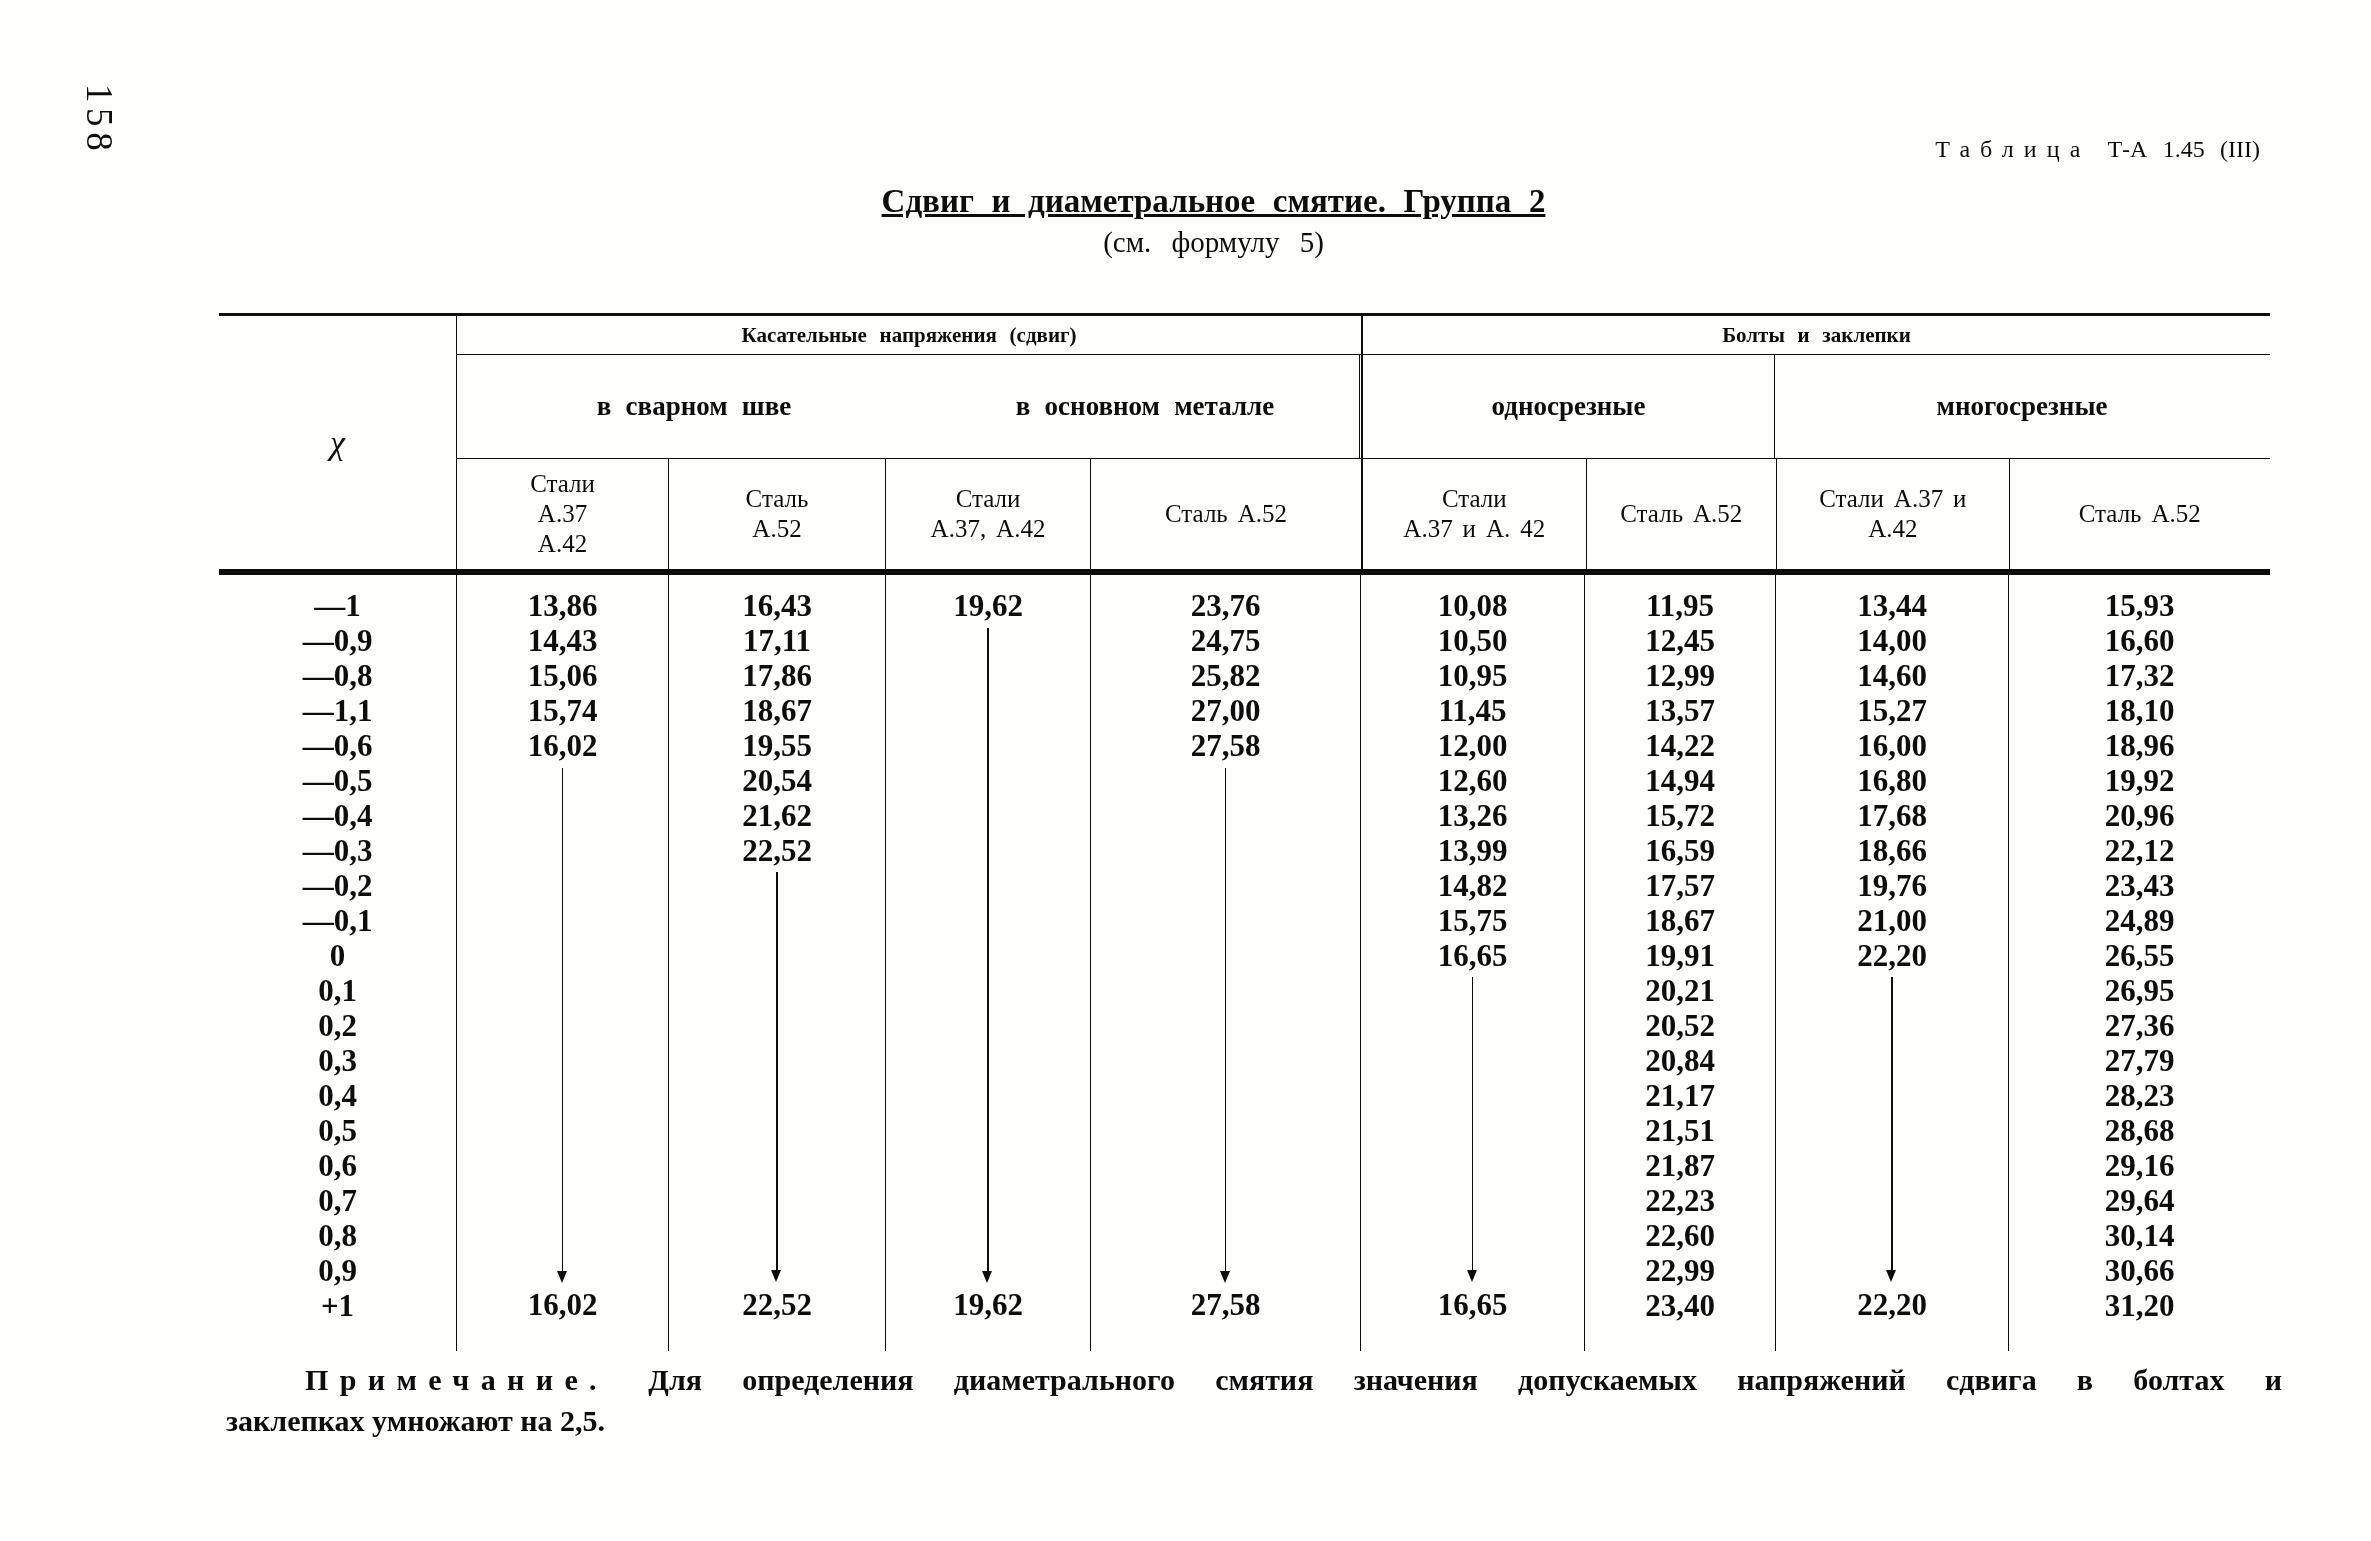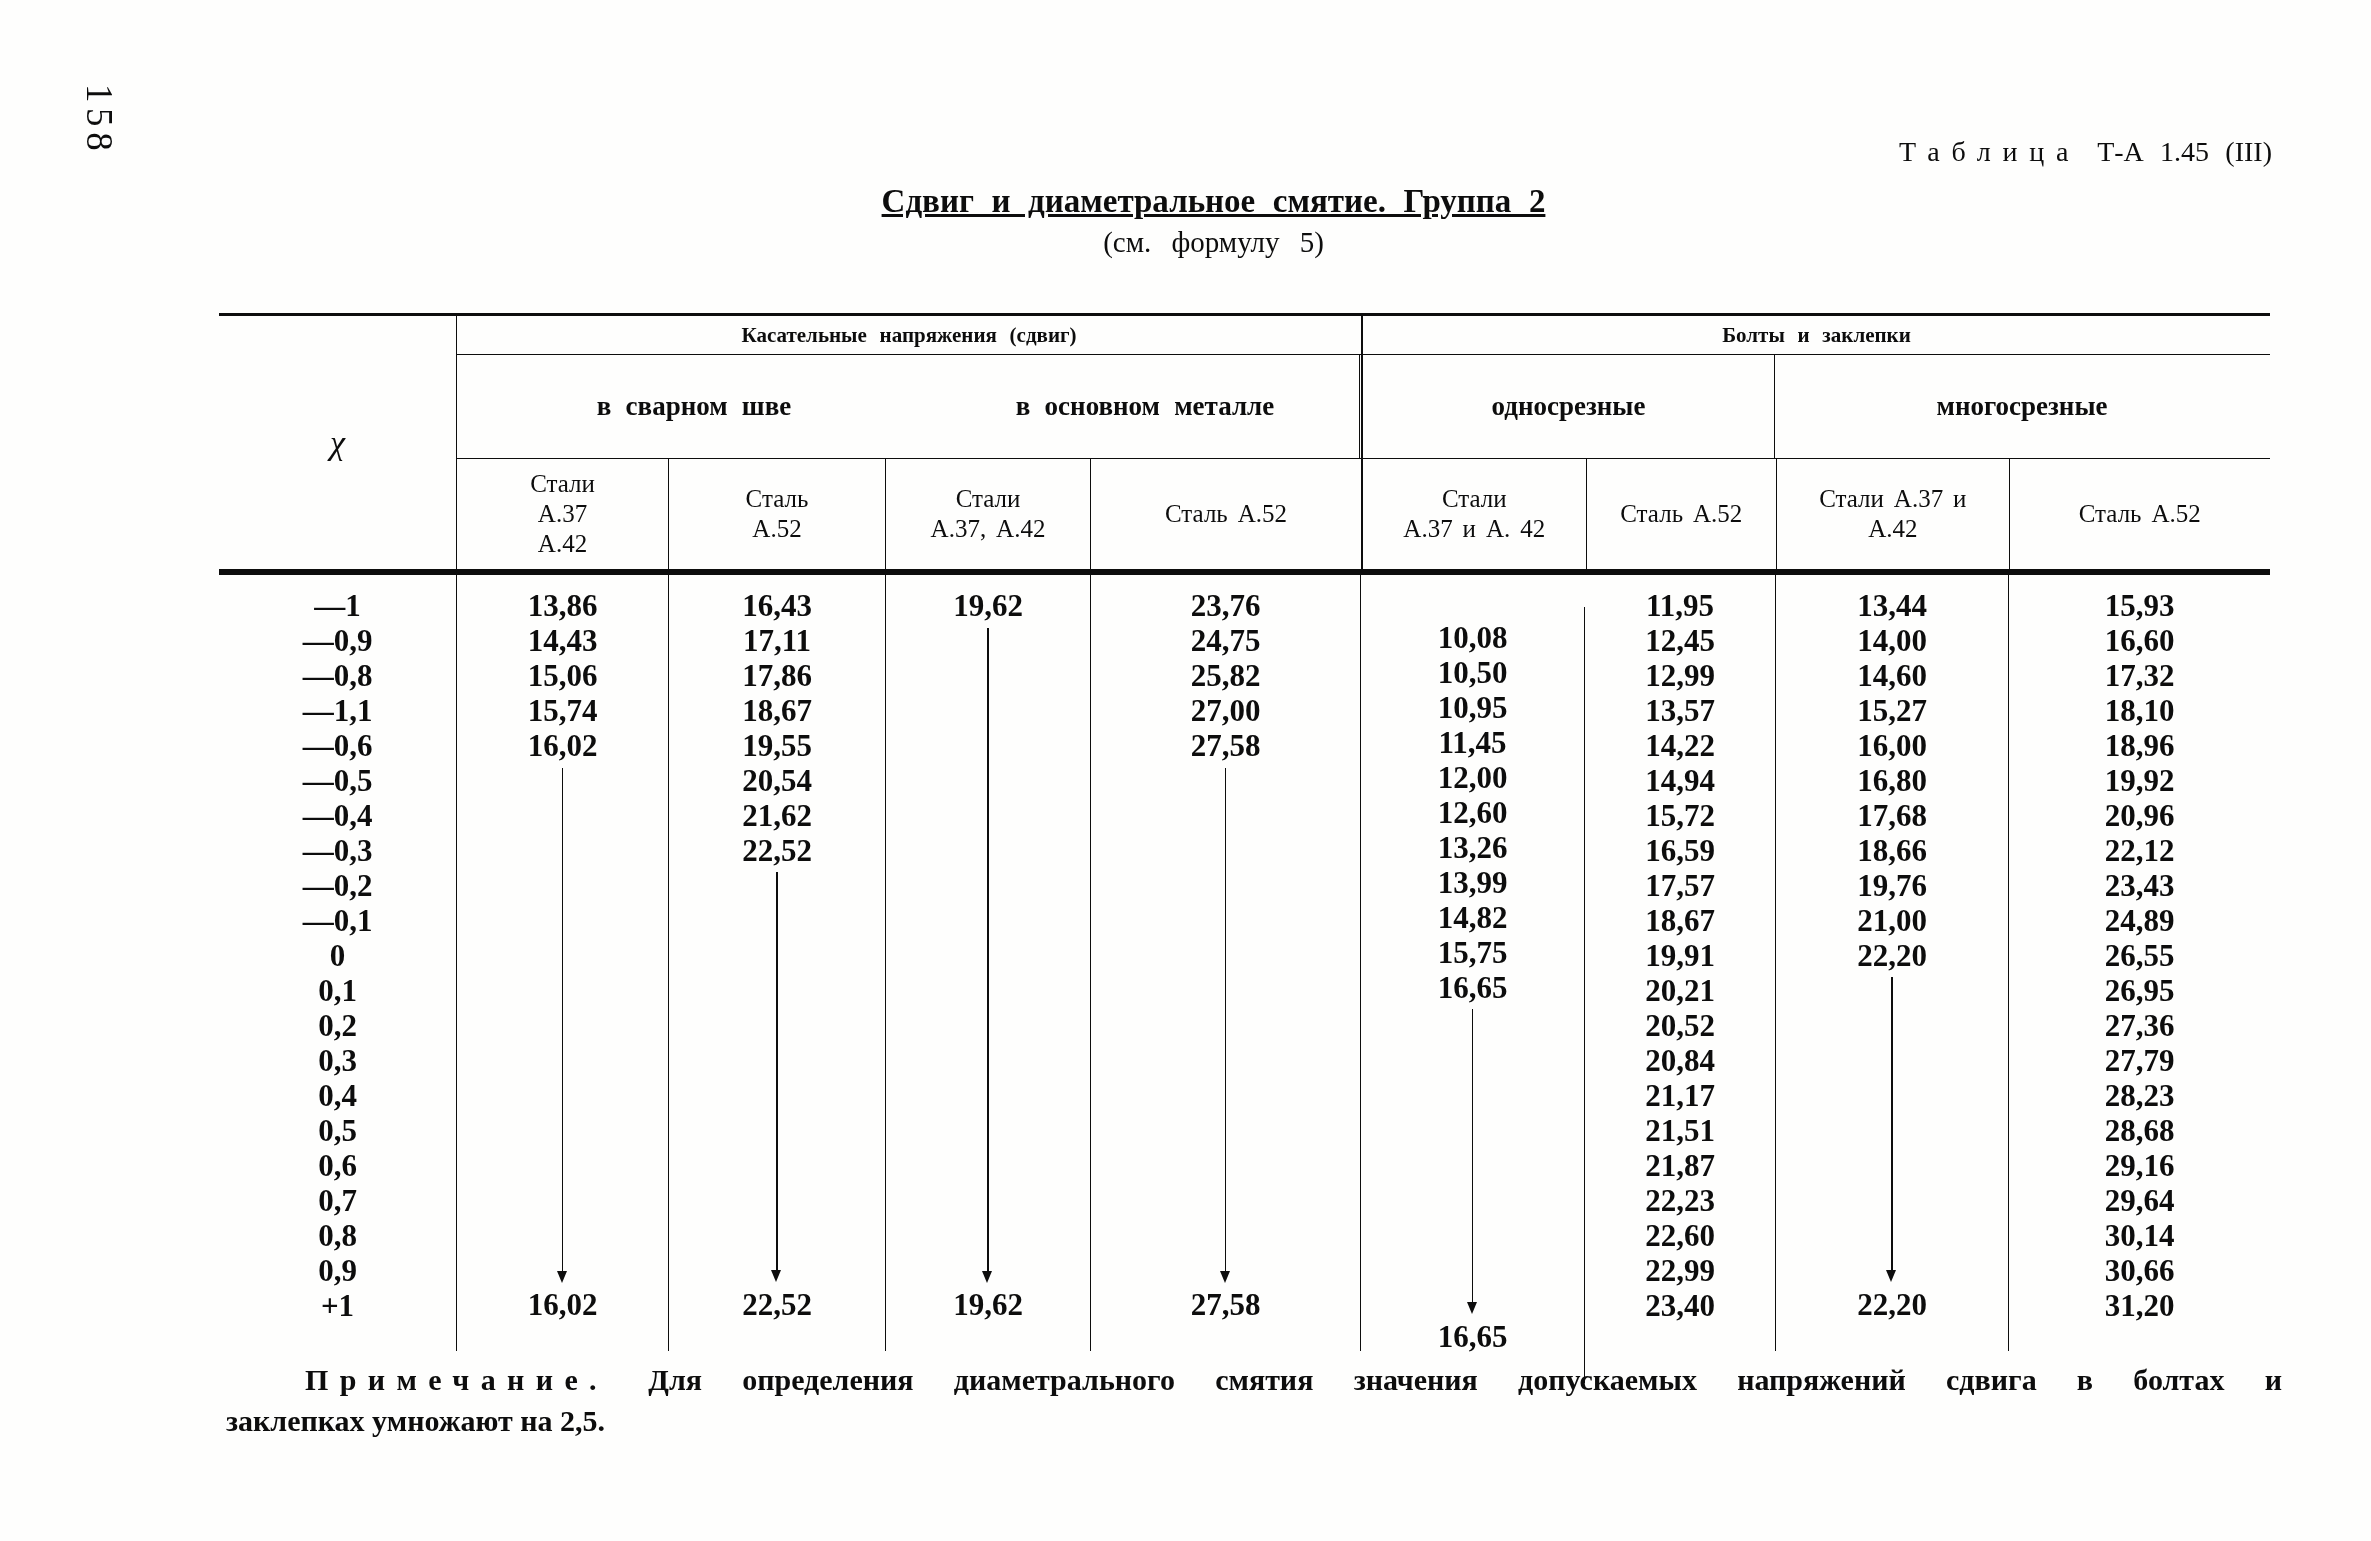--- a/index.html
+++ b/index.html
@@ -7,21 +7,21 @@
     position:relative; width:2372px; height:1542px; background:#fefefd;
     font-family:"Liberation Serif","DejaVu Serif",serif; color:#0d0d0d;
     overflow:hidden;
   }
   
   .page-num {
     position:absolute; left:78px; top:84px;
     writing-mode:vertical-rl; font-size:37px; letter-spacing:5.6px; font-weight:400;
   }
   
-  .caption { position:absolute; top:136px; right:100px; font-size:28px; white-space:nowrap;text-align:center; }
+  .caption { position:absolute; top:136px; right:112px; font-size:24px; white-space:nowrap;text-align:center; }
   .caption .sp { letter-spacing:0.42em; }
   .caption .num { word-spacing:9.3px; margin-left:17px; }
   
   .titles { position:absolute; left:160px; width:2107px; top:183px; text-align:center; }
   .t1 { font-size:33px; font-weight:700; word-spacing:9.3px;text-decoration:underline; }
   .t2 { font-size:30px; font-weight:700; word-spacing:11.2px; margin-top:5.6px; white-space:nowrap; }
   .t2 .frm { font-weight:400; font-style:italic; margin-left:9.3px; }
   .t2 .frm sub { font-size:20.5px; }
   .t2 .frm sup { font-size:20.5px; }
   .t3 { font-size:29px; font-weight:400; margin-top:5.6px; word-spacing:13px; }
@@ -192,21 +192,21 @@
         </div>
         <div class="col b-r" style="width: 270px;">
           <div class="cell">23,76</div>
           <div class="cell">24,75</div>
           <div class="cell">25,82</div>
           <div class="cell">27,00</div>
           <div class="cell">27,58</div>
           <div class="arrow" style="top: 193px; height: 505px;"></div>
           <div class="cell final">27,58</div>
         </div>
-        <div class="col b-r" style="width: 224px; margin-top: 32px;">
+        <div class="col b-r" style="width: 224px;">
           <div class="cell">10,08</div>
           <div class="cell">10,50</div>
           <div class="cell">10,95</div>
           <div class="cell">11,45</div>
           <div class="cell">12,00</div>
           <div class="cell">12,60</div>
           <div class="cell">13,26</div>
           <div class="cell">13,99</div>
           <div class="cell">14,82</div>
           <div class="cell">15,75</div>

